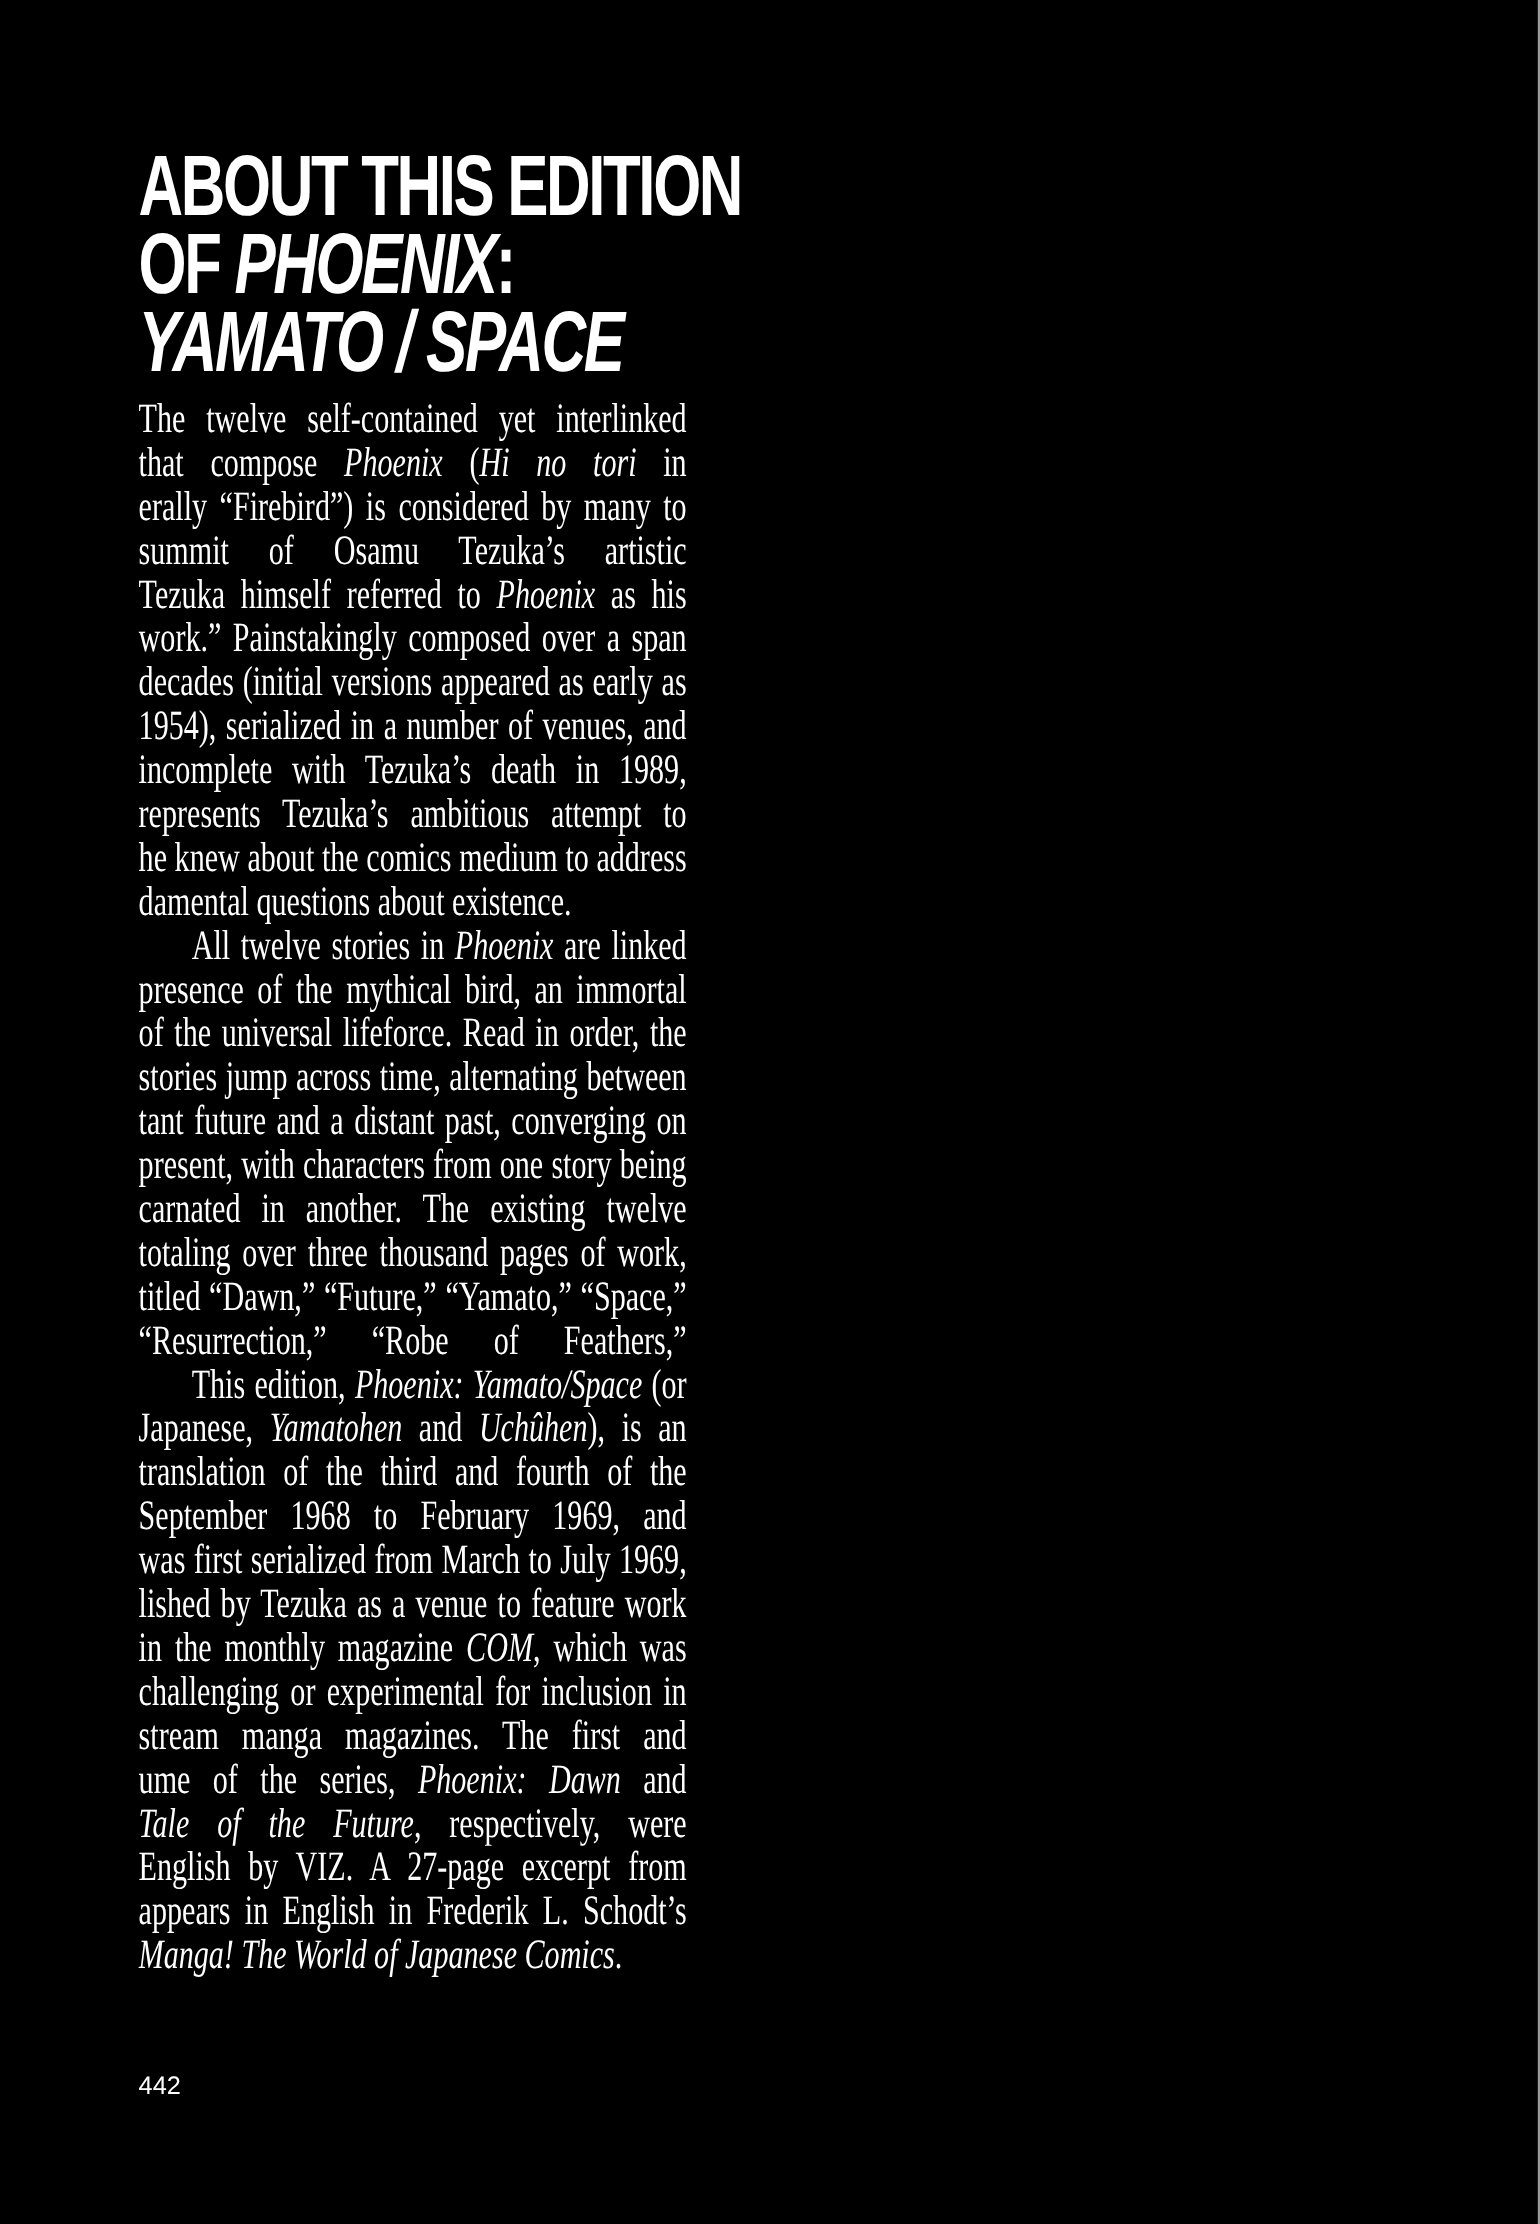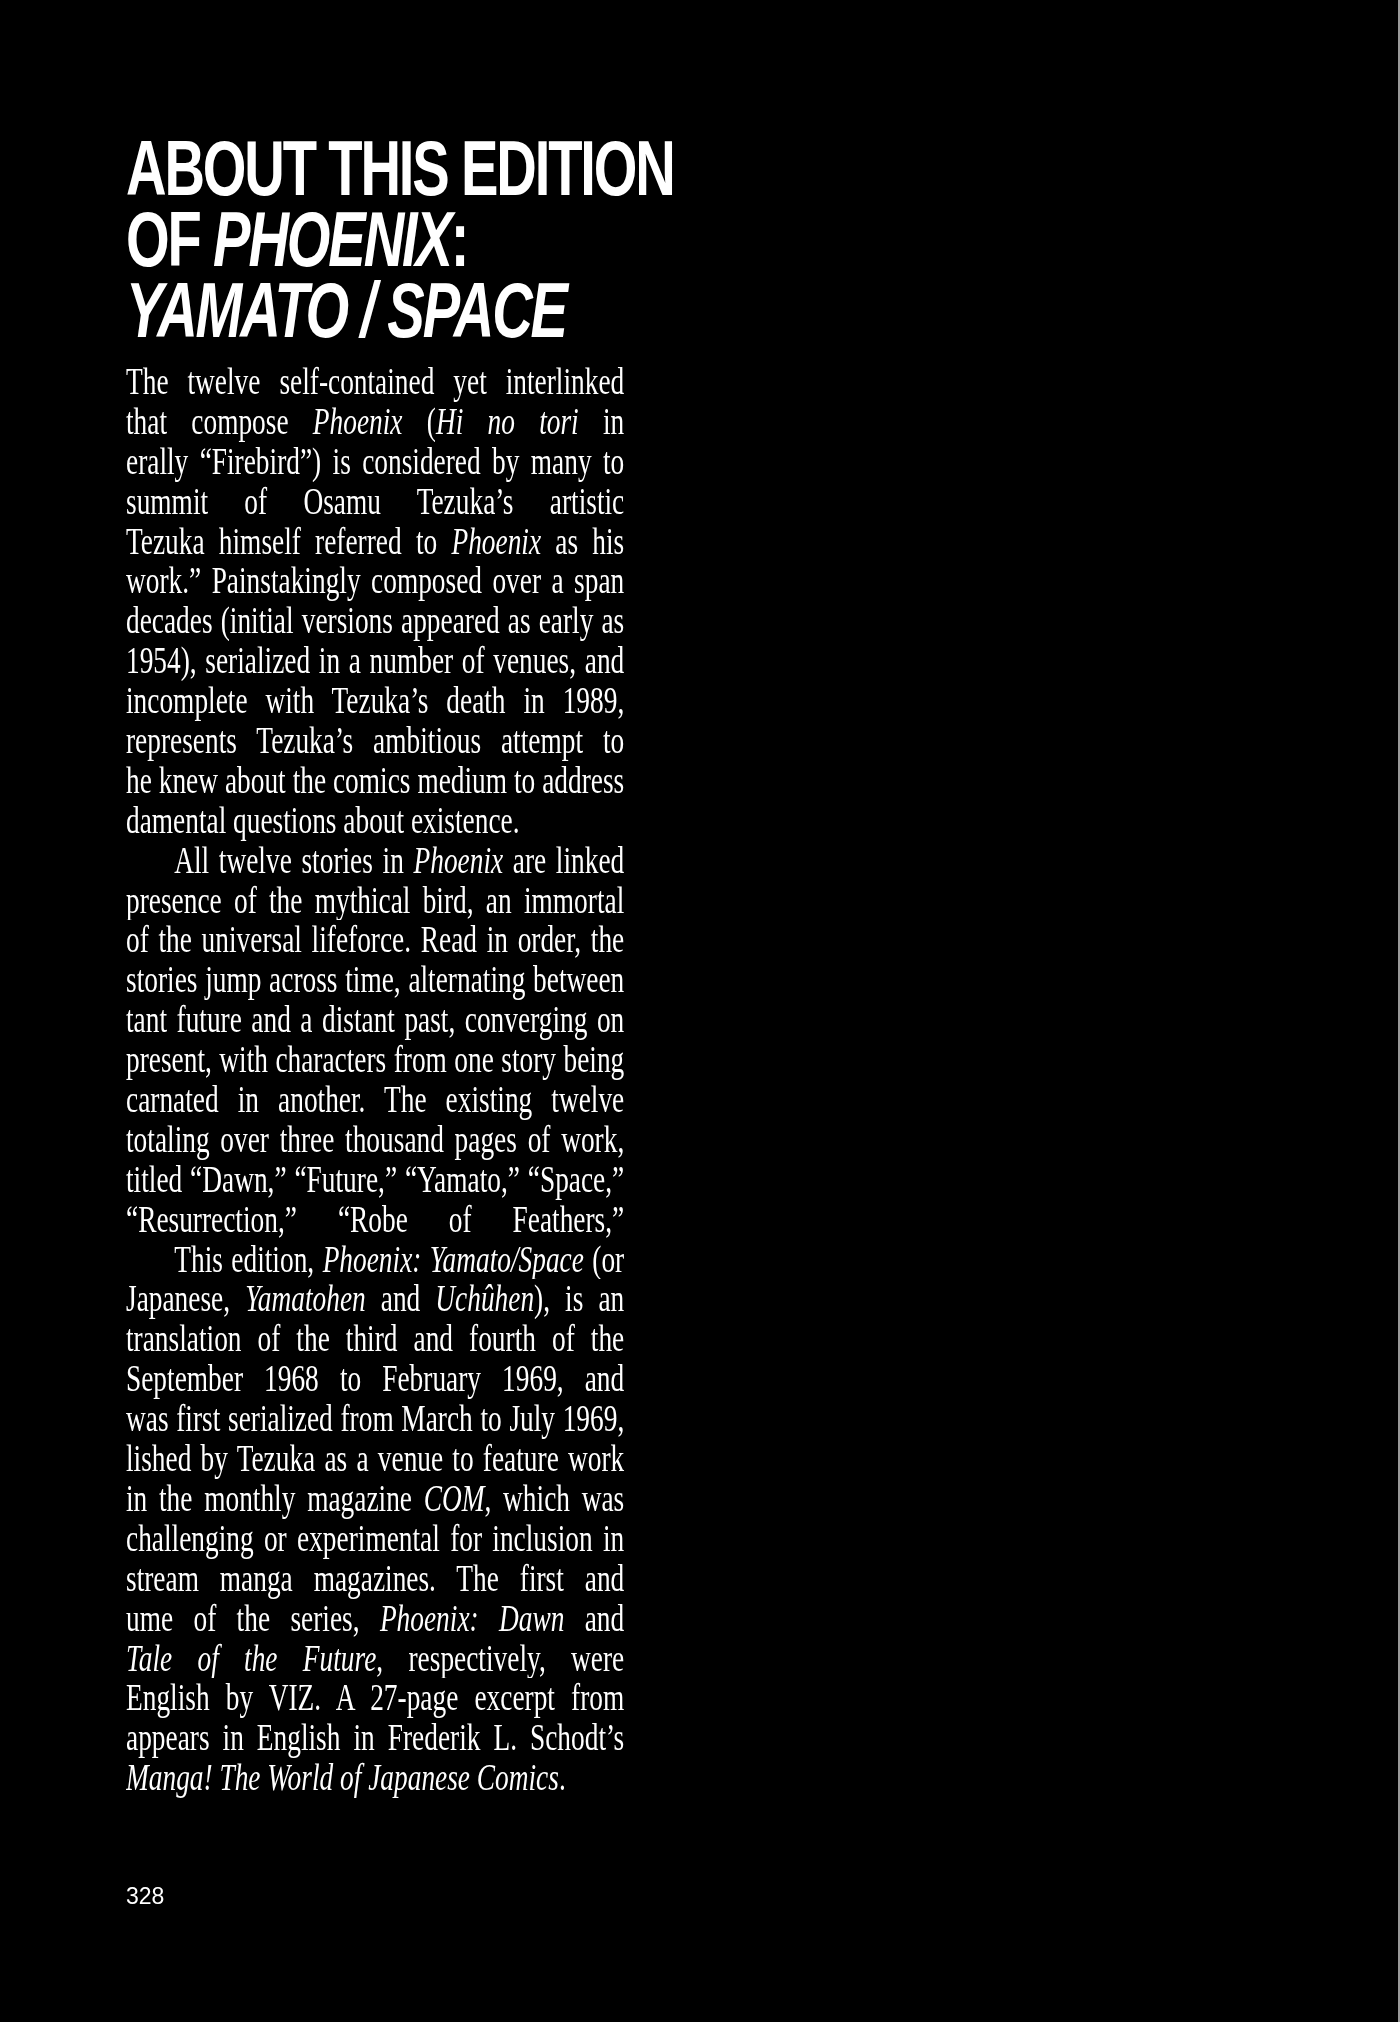--- a/index.html
+++ b/index.html
@@ -216,14 +216,14 @@
         </div>
         <div class="line">
           <span class="line-inner"><span>appears in English in Frederik L. Schodt’s </span><span class="it">Manga!</span></span>
         </div>
         <div class="line last">
           <span class="line-inner"><span class="it">Manga! The World of Japanese Comics</span><span>.</span></span>
         </div>
       </div>
     </div>
 
-  <div class="page-number">328</div>
+  <div class="page-number">442</div>
 </div>
 
 </body></html>

